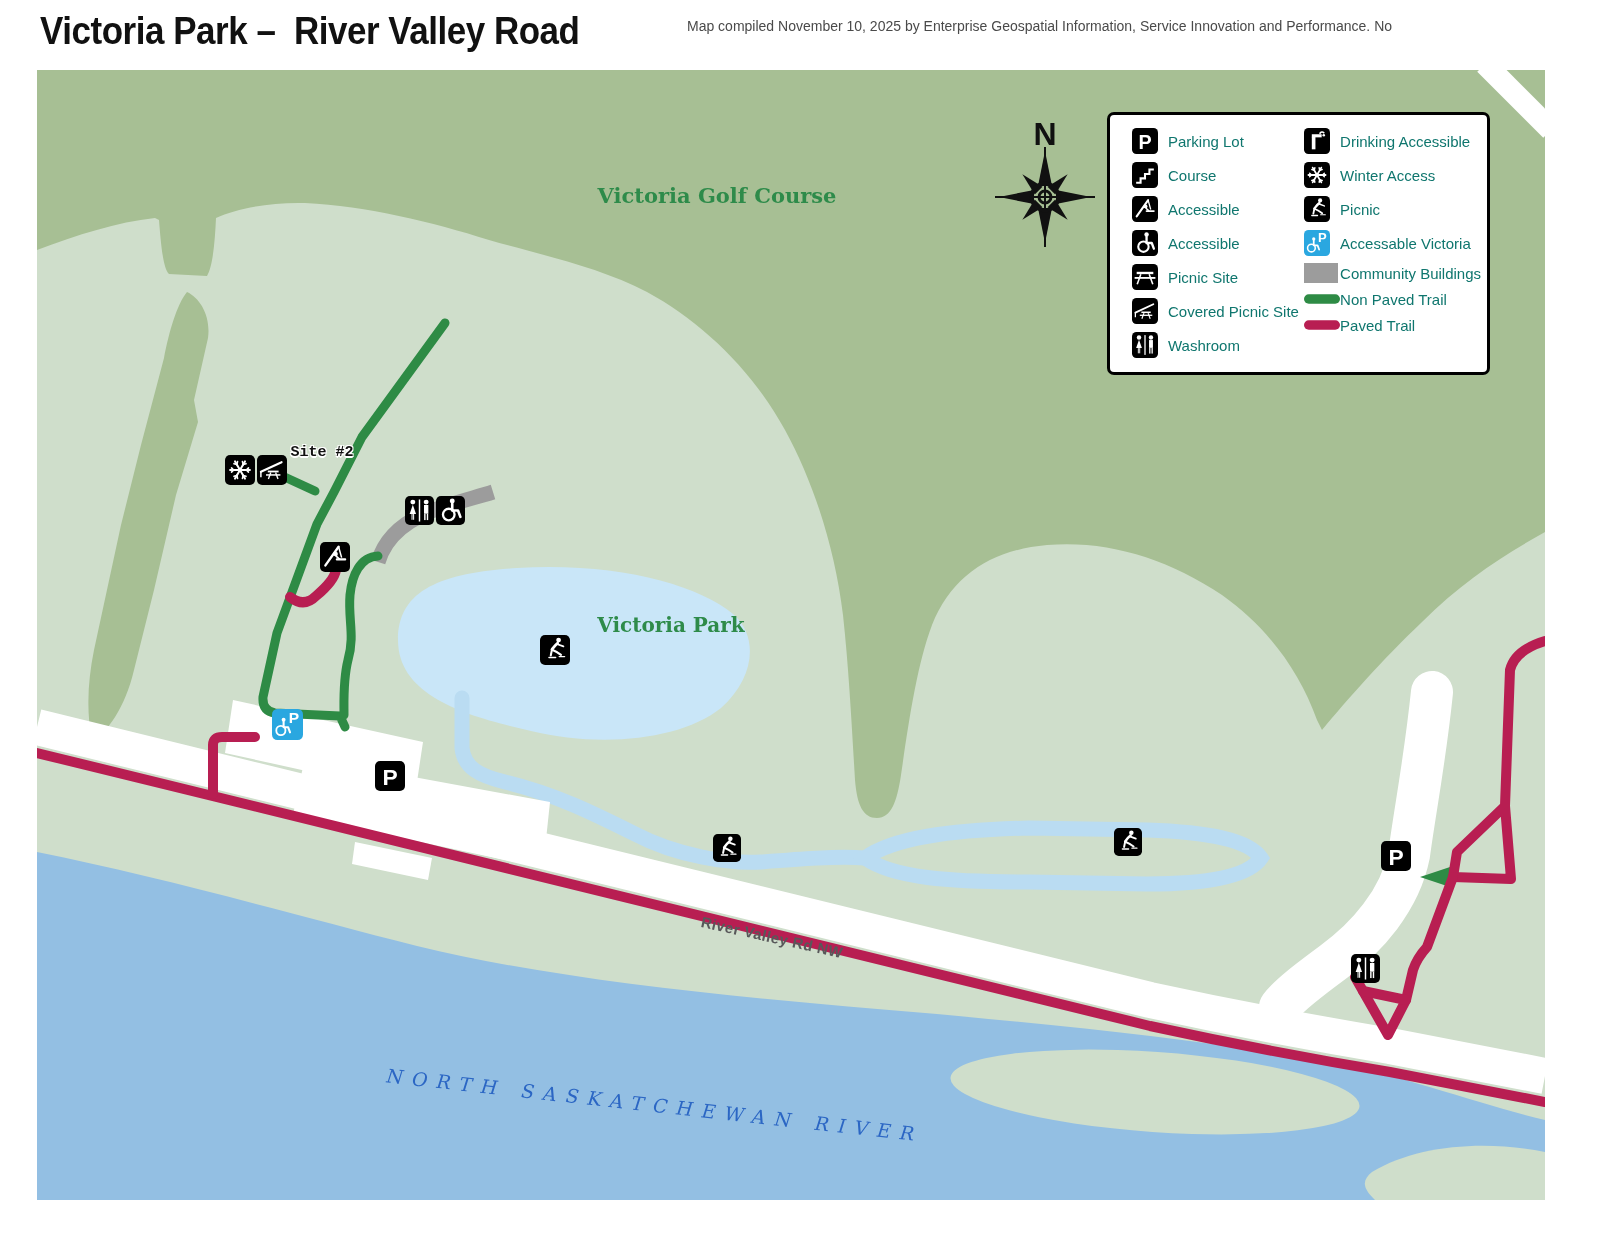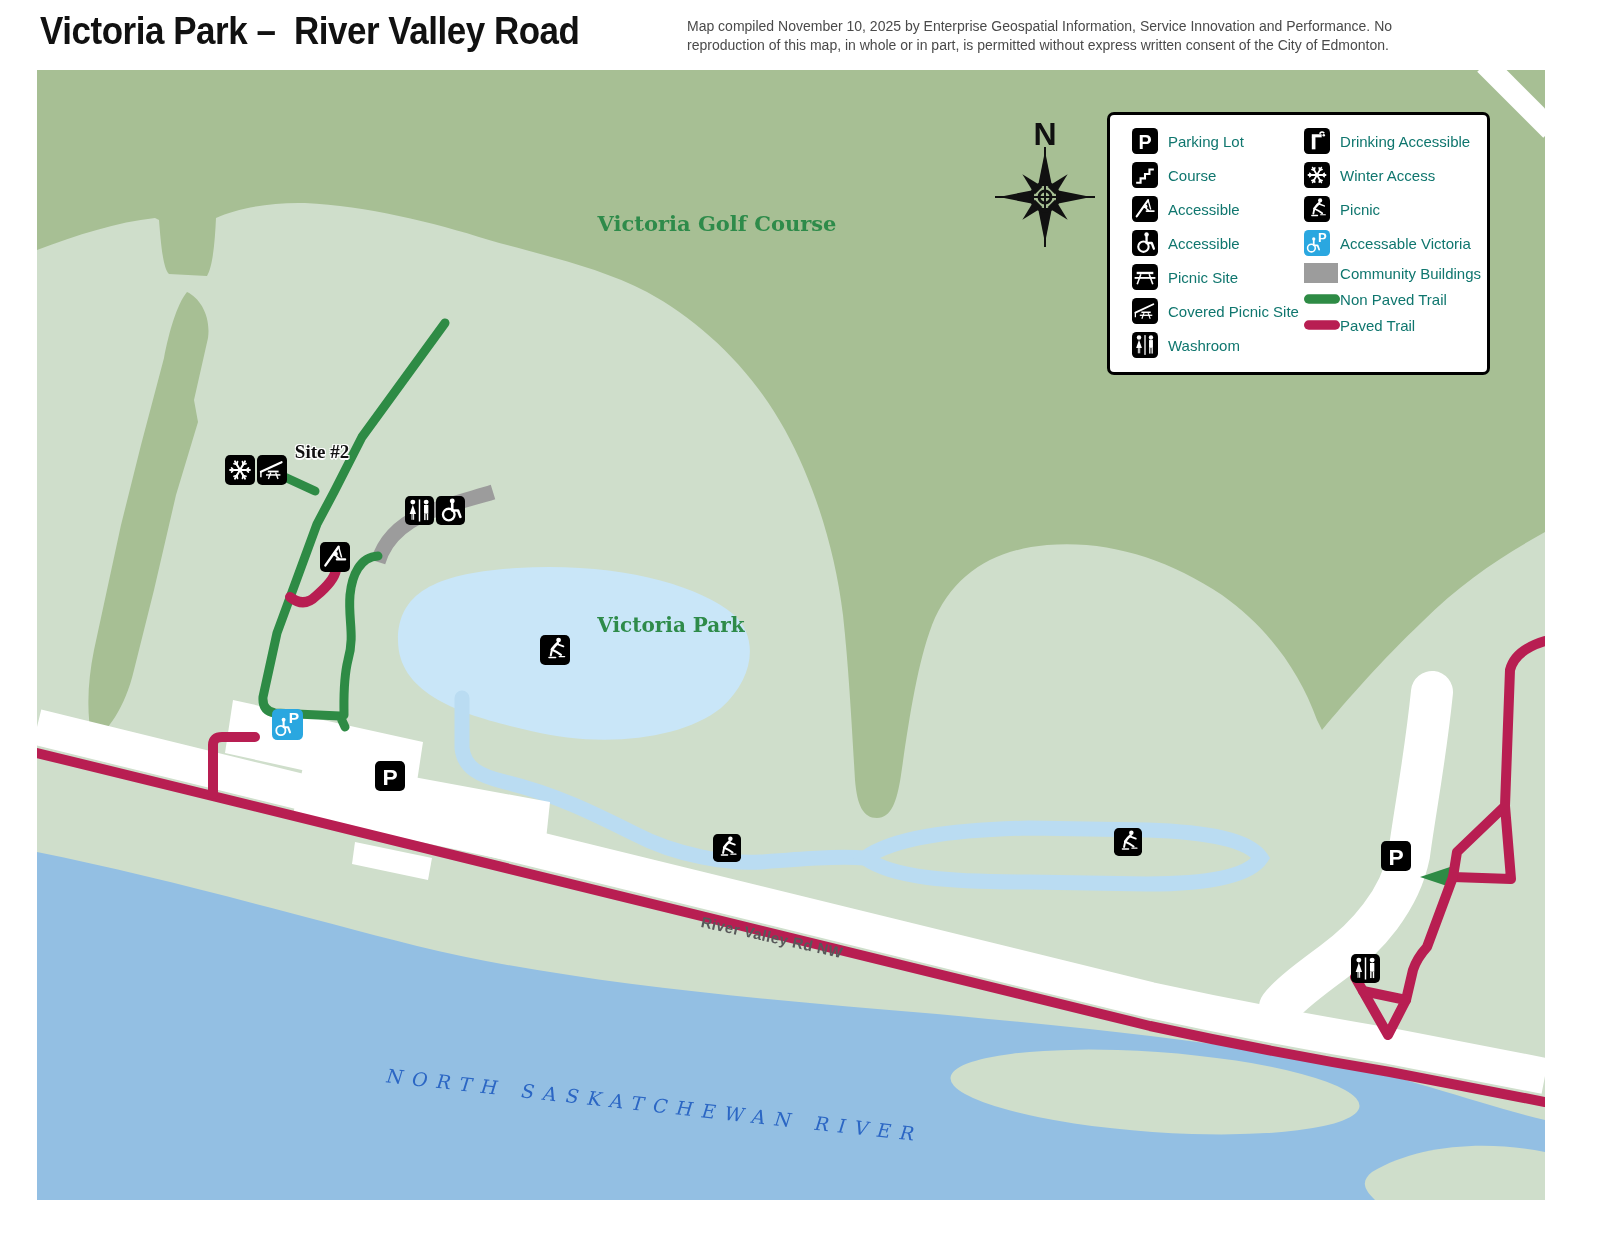--- a/index.html
+++ b/index.html
@@ -26,21 +26,21 @@
   .s-gray{stroke:var(--gray-building);fill:none;stroke-width:15}
   .s-green{stroke:var(--trail-green);fill:none;stroke-width:9;stroke-linecap:round;stroke-linejoin:round}
   .s-crimson{stroke:var(--trail-crimson);fill:none;stroke-width:10;stroke-linecap:round;stroke-linejoin:round}
 
   .layer{position:absolute;left:0;top:0;width:100%;height:100%}
   .marker{position:absolute;line-height:0}
 
   .mlabel{position:absolute;transform:translate(-50%,-50%);white-space:nowrap}
   .green-serif{font-family:"DejaVu Serif",serif;font-weight:700;font-size:21px;color:var(--label-green)}
   .park-size{font-size:20px}
-  .site2{font-family:Liberation Serif, serif;font-weight:700;font-size:19px;color:#111;
+  .site2{font-family:Liberation Mono, monospace;font-weight:700;font-size:15px;color:#111;
     text-shadow:-1px -1px 0 #fff,1px -1px 0 #fff,-1px 1px 0 #fff,1px 1px 0 #fff,0 2px 0 #fff}
   .roadlbl{font-size:15px;font-weight:700;color:var(--road-label);letter-spacing:.4px}
   .riverlbl{font-family:"DejaVu Serif",serif;font-style:italic;font-size:19px;color:var(--river-label);letter-spacing:9px}
 
   .compass{position:absolute;left:953px;top:72px;width:110px;height:110px}
   .compass-n{position:absolute;left:1008px;top:64px;transform:translate(-50%,-50%);
     font-size:32px;font-weight:700;color:#111}
 
   .legend{position:absolute;left:1070px;top:42px;width:383px;height:263px;background:#fff;
     border:3px solid #000;border-radius:7px;padding:13px 6px 0 22px;display:flex}
@@ -50,21 +50,20 @@
   .lg-row.compact{height:18px}
   .lg-ic{width:36px;flex:0 0 36px;display:flex;align-items:center;line-height:0}
   .lg-label{font-size:15px;color:#0f766e;white-space:nowrap}
 </style>
 </head>
 <body>
 
 <div class="page-title">Victoria Park –  River Valley Road</div>
 <div class="disclaimer">
   <div>Map compiled November 10, 2025 by Enterprise Geospatial Information, Service Innovation and Performance. No</div>
-  <div>reproduction of this map, in whole or in part, is permitted without express written consent of the City of Edmonton.</div>
 </div>
 
 <div class="map">
 
   <svg class="terrain" width="1508" height="1130" viewBox="0 0 1508 1130">
 
     <path class="f-dark" d="M0,0 L1508,0 L1508,462
       C1465,486 1425,512 1385,552 C1345,590 1310,630 1285,660 L1280,650
       C1262,600 1230,557 1185,525 C1130,488 1070,470 1010,475
       C955,480 915,505 895,555 C880,595 872,650 864,705
@@ -234,21 +233,21 @@
       <path d="M7.83,8.7 L4.64,17.98 L11.02,17.98 Z" fill="#fff"></path>
       <rect x="6.525" y="17.98" width="1.0150000000000001" height="5.800000000000001" fill="#fff"></rect>
       <rect x="8.120000000000001" y="17.98" width="1.0150000000000001" height="5.800000000000001" fill="#fff"></rect>
       <circle cx="21.169999999999998" cy="6.09" r="2.4650000000000003" fill="#fff"></circle>
       <rect x="18.995" y="8.99" width="4.35" height="8.7" fill="#fff"></rect>
       <rect x="19.14" y="17.69" width="1.4500000000000002" height="6.38" fill="#fff"></rect>
       <rect x="21.75" y="17.69" width="1.4500000000000002" height="6.38" fill="#fff"></rect>
         </svg></div>
     </div>
 
-  <div class="mlabel green-serif" style="left:680px;top:153px">Victoria Golf Course</div>
+  <div class="mlabel green-serif" style="left:680px;top:125px">Victoria Golf Course</div>
   <div class="mlabel green-serif park-size" style="left:634px;top:555px">Victoria Park</div>
   <div class="mlabel site2" style="left:285px;top:382px">Site #2</div>
   <div class="mlabel roadlbl" style="left:735px;top:867px;transform:translate(-50%,-50%) rotate(12.5deg)">River Valley Rd NW</div>
   <div class="mlabel riverlbl" style="left:618px;top:1035px;transform:translate(-50%,-50%) rotate(6.3deg)">NORTH SASKATCHEWAN RIVER</div>
 
   <div class="compass-n">N</div>
   <svg class="compass" viewBox="-55 -55 110 110">
     <line x1="-50" y1="0" x2="50" y2="0" stroke="#111" stroke-width="2"></line>
     <line x1="0" y1="-50" x2="0" y2="50" stroke="#111" stroke-width="2"></line>
     <g fill="#111">

